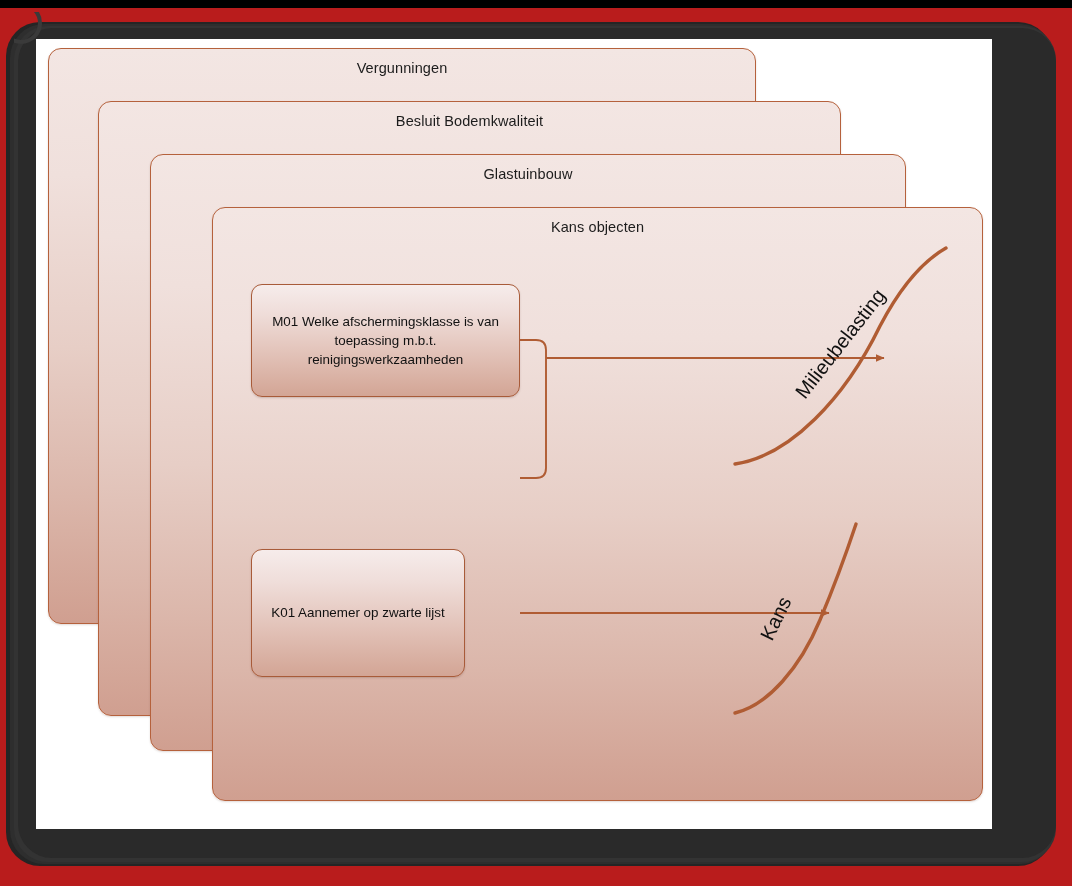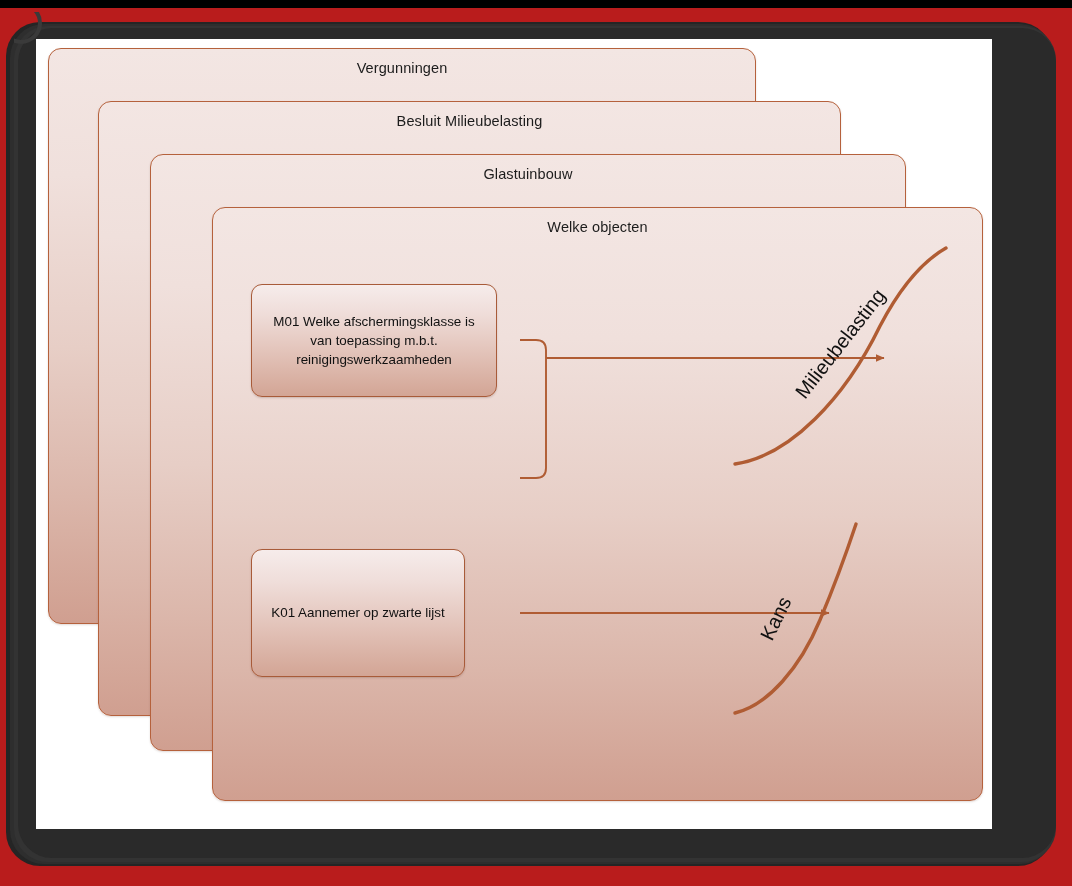--- a/index.html
+++ b/index.html
@@ -36,21 +36,21 @@
   .p3{left:150px; top:146px; width:754px; height:595px;}
   .p4{left:212px; top:199px; width:769px; height:592px;}
 
   
   .rbox{position:absolute;border:1.6px solid #a85b39;border-radius:11px;
         background:linear-gradient(to bottom,#f6eceb 0%,#efddd9 26%,#e2c2b8 62%,#d3a595 100%);
         box-shadow:0 1px 2px rgba(90,50,40,.22);
         display:flex;align-items:center;justify-content:center;
         text-align:center;font-size:13.4px;line-height:1.42;color:#111;
         padding:4px 12px;box-sizing:border-box;}
-  .rb1{left:251px; top:276px; width:246px; height:113px;}
+  .rb1{left:251px; top:276px; width:269px; height:113px;}
   .rb2{left:251px; top:414px; width:269px; height:111px;}
   .rb3{left:251px; top:541px; width:214px; height:128px;}
 
   
   .svg-layer{position:absolute;left:0;top:0;width:1072px;height:886px;
              pointer-events:none;overflow:visible;}
 
   .curve-label{font-size:20px;fill:#111;font-family:"Liberation Sans","DejaVu Sans",sans-serif;}
 </style>
 </head>
@@ -63,27 +63,27 @@
   <div class="bezel b3"></div>
   <div class="bezel b4"></div>
   <div class="stray-arc"></div>
 
   <div class="page"></div>
 
   <div class="panel p1">
     <div class="ptitle">Vergunningen</div>
   </div>
   <div class="panel p2">
-    <div class="ptitle">Besluit Milieubelasting</div>
+    <div class="ptitle">Besluit Bodemkwaliteit</div>
   </div>
   <div class="panel p3">
     <div class="ptitle">Glastuinbouw</div>
   </div>
   <div class="panel p4">
-    <div class="ptitle">Welke objecten</div>
+    <div class="ptitle">Kans objecten</div>
   </div>
 
   <div class="rbox rb1">M01 Welke afschermingsklasse is van toepassing m.b.t. reinigingswerkzaamheden</div>
   <div class="rbox rb3">K01 Aannemer op zwarte lijst</div>
 
   <svg class="svg-layer" viewBox="0 0 1072 886">
     <defs>
       <marker id="ah" markerWidth="9" markerHeight="8" refX="8.4" refY="4" orient="auto" markerUnits="userSpaceOnUse">
         <path d="M0,0 L9,4 L0,8 z" fill="#b05c33"></path>
       </marker>

